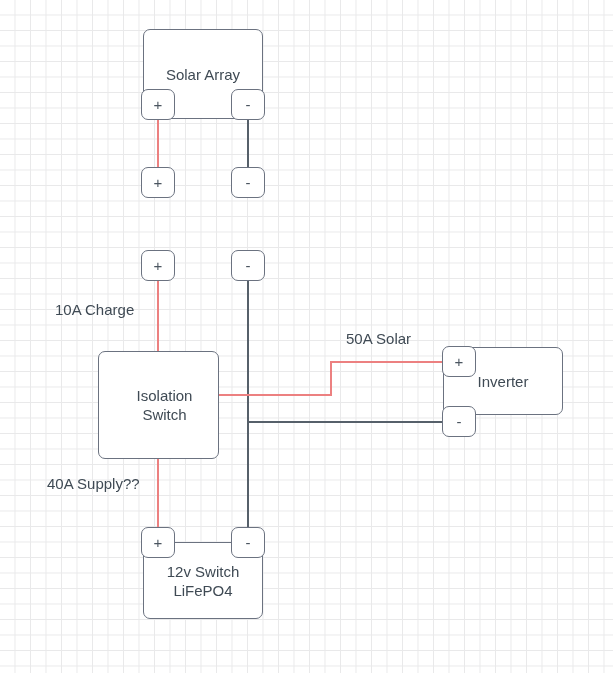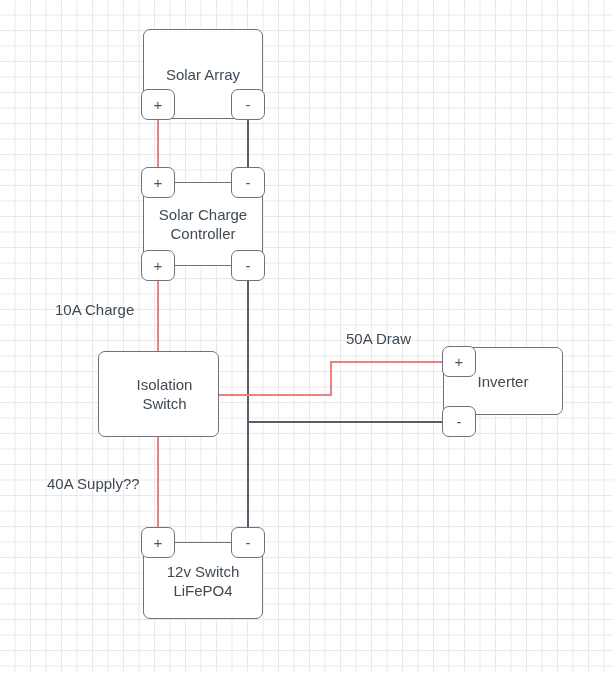--- a/index.html
+++ b/index.html
@@ -106,38 +106,34 @@
   <div class="node" style="left:143px; top:29px; width:120px; height:90px;">
     <span class="label">Solar Array</span>
   </div>
   <div class="terminal" style="left:141px; top:89px;">
     <span>+</span>
   </div>
   <div class="terminal" style="left:231px; top:89px;">
     <span>-</span>
   </div>
 
-  <div class="node" style="left:143px; top:182px; width:120px; height:84px;">
-    <span class="label">Solar Charge
-Controller</span>
-  </div>
   <div class="terminal" style="left:141px; top:167px;">
     <span>+</span>
   </div>
   <div class="terminal" style="left:231px; top:167px;">
     <span>-</span>
   </div>
   <div class="terminal" style="left:141px; top:250px;">
     <span>+</span>
   </div>
   <div class="terminal" style="left:231px; top:250px;">
     <span>-</span>
   </div>
 
-  <div class="node" style="left:98px; top:351px; width:121px; height:86px;padding-left:12px;">
+  <div class="node" style="left:98px; top:351px; width:121px; height:108px;padding-left:12px;">
     <span class="label">Isolation
 Switch</span>
   </div>
 
   <div class="node" style="left:443px; top:347px; width:120px; height:68px;">
     <span class="label">Inverter</span>
   </div>
   <div class="terminal" style="left:442px; top:346px;">
     <span>+</span>
   </div>
@@ -150,16 +146,16 @@
 LiFePO4</span>
   </div>
   <div class="terminal" style="left:141px; top:527px;">
     <span>+</span>
   </div>
   <div class="terminal" style="left:231px; top:527px;">
     <span>-</span>
   </div>
 
   <div class="anno" style="left:55px; top:301px;">10A Charge</div>
-  <div class="anno" style="left:346px; top:330px;">50A Draw</div>
+  <div class="anno" style="left:346px; top:330px;">50A Solar</div>
   <div class="anno" style="left:47px; top:475px;">40A Supply??</div>
 
 </div>
 
 </body></html>

